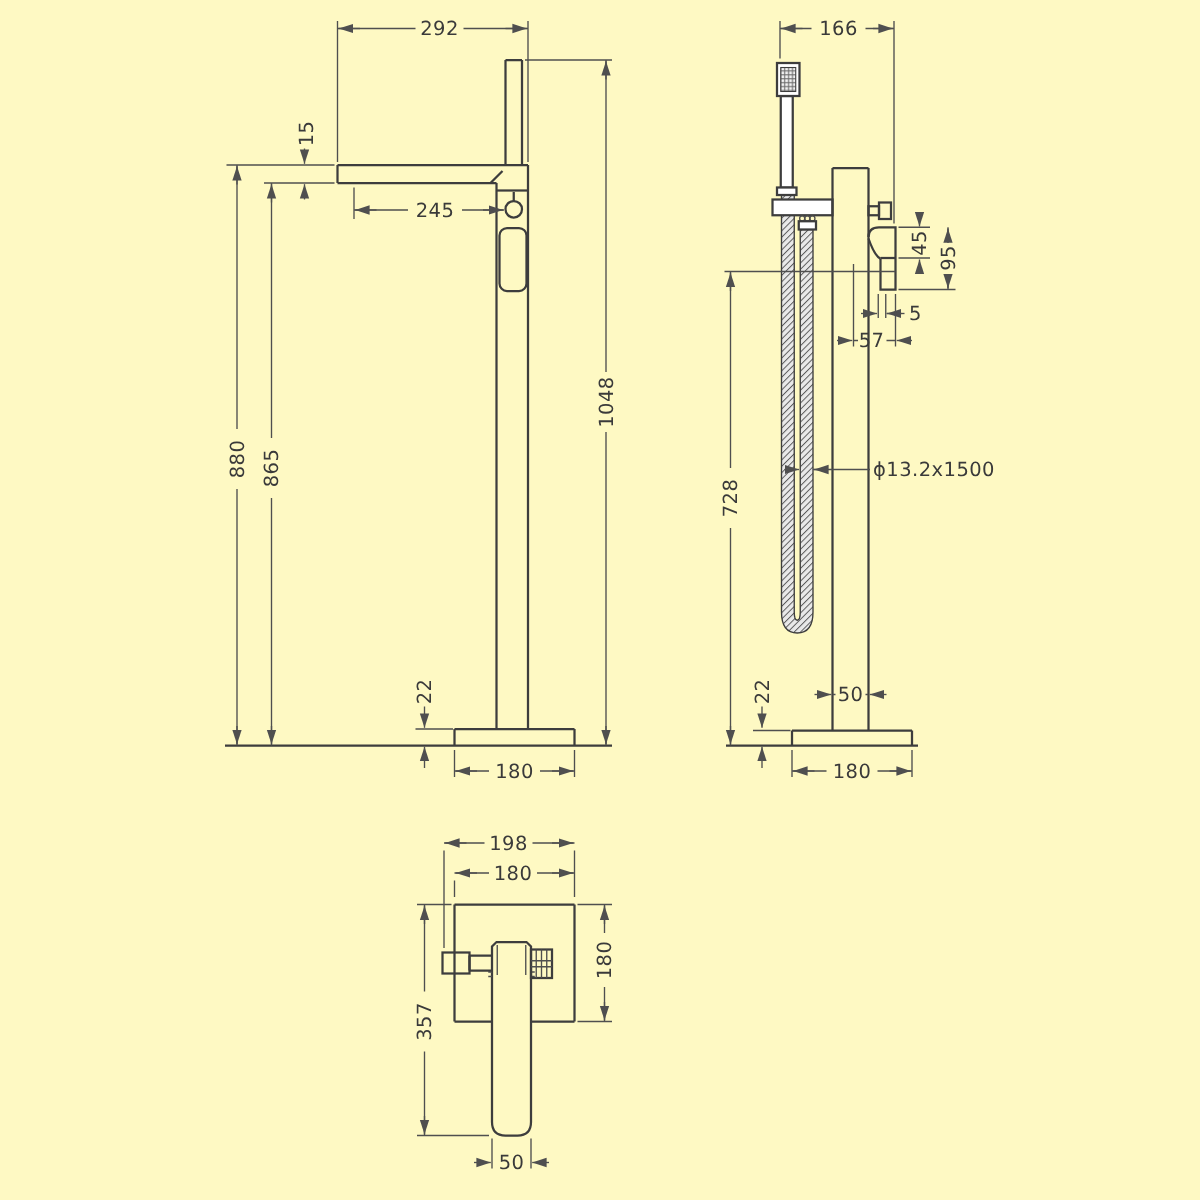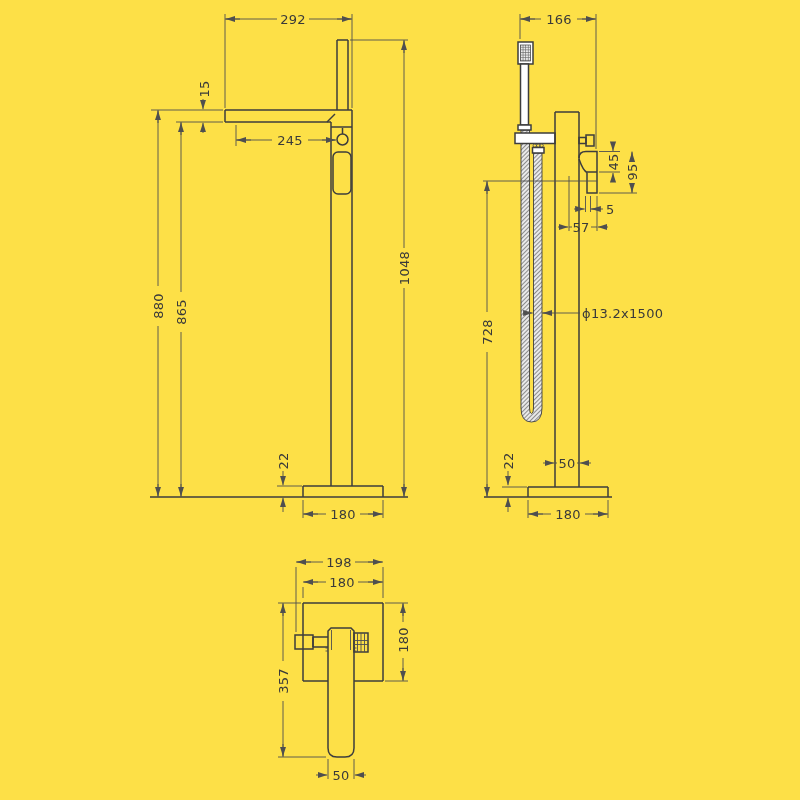--- a/index.html
+++ b/index.html
@@ -1,16 +1,16 @@
 <!DOCTYPE html>
 <html><head>
 <meta charset="utf-8">
 <style>
   html,body{margin:0;padding:0;background:#ffffff;}
-  .page{width:800px;height:800px;position:relative;background:#fde047;overflow:hidden;}
+  .page{width:800px;height:800px;position:relative;background:#fef9c3;overflow:hidden;}
   svg{display:block;}
   svg text{
     font-family:"DejaVu Sans","Liberation Sans",sans-serif;
     font-size:13px;
     fill:#3a3a3a;
     letter-spacing:.3px;
   }
   .s{stroke:#3d3d3d;stroke-width:1.5;fill:none;stroke-linecap:butt;stroke-linejoin:miter;}
   .sf{stroke:#3d3d3d;stroke-width:1.5;fill:#ffffff;}
   .d{stroke:#4f4f4f;stroke-width:0.9;fill:none;}

